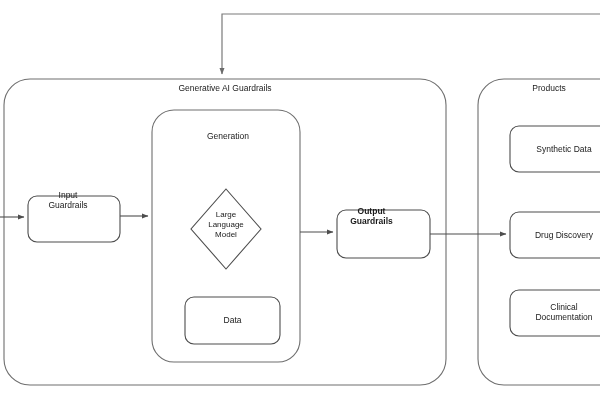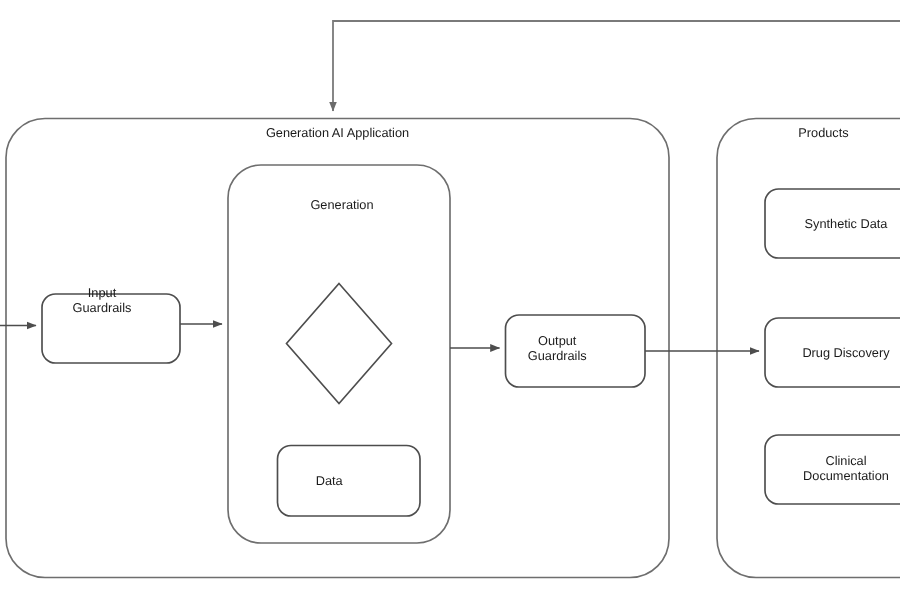--- a/index.html
+++ b/index.html
@@ -87,33 +87,36 @@
 
     <path d="M 120 216 L 148 216" fill="none" stroke="#4d4d4d" stroke-width="1.1" marker-end="url(#arrowhead)"></path>
 
     <path d="M 300 232 L 333 232" fill="none" stroke="#4d4d4d" stroke-width="1.1" marker-end="url(#arrowhead)"></path>
 
     <path d="M 430 234 L 506 234" fill="none" stroke="#4d4d4d" stroke-width="1.1" marker-end="url(#arrowhead)"></path>
 
     <path d="M 600 14 L 222 14 L 222 74" fill="none" stroke="#7a7a7a" stroke-width="1.2" marker-end="url(#arrowhead-light)"></path>
   </svg>
 
-  <div class="node-label container-title" style="left:4px; top:83px; width:442px;">Generation AI Application</div>
+  <div class="node-label container-title" style="left:4px; top:83px; width:442px;">Generative AI Guardrails</div>
 
   <div class="node-label container-title" style="left:478px; top:83px; width:142px;">Products</div>
 
   <div class="node-label container-title" style="left:152px; top:131px; width:152px;">Generation</div>
 
   <div class="node-label box-label" style="left:28px; top:190px; width:80px;">Input
 Guardrails</div>
 
+  <div class="node-label diamond-label" style="left:191px; top:210px; width:70px;">Large
+Language
+Model</div>
 
-  <div class="node-label box-label" style="left:172px; top:315px; width:95px;">Data</div>
+  <div class="node-label box-label" style="left:185px; top:315px; width:95px;">Data</div>
 
-  <div class="node-label box-label" style="left:337px; top:222px; width:69px;">Output
+  <div class="node-label box-label" style="left:337px; top:206px; width:69px;font-weight:bold;">Output
 Guardrails</div>
 
   <div class="node-label box-label" style="left:510px; top:144px; width:108px;">Synthetic Data</div>
 
   <div class="node-label box-label" style="left:510px; top:230px; width:108px;">Drug Discovery</div>
 
   <div class="node-label box-label" style="left:510px; top:302px; width:108px;">Clinical
 Documentation</div>
 
 

